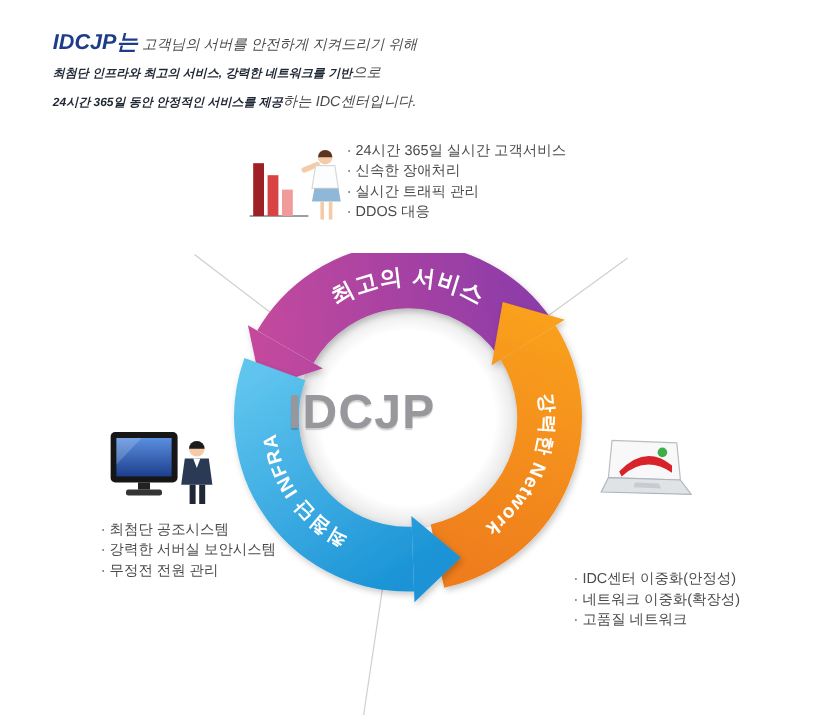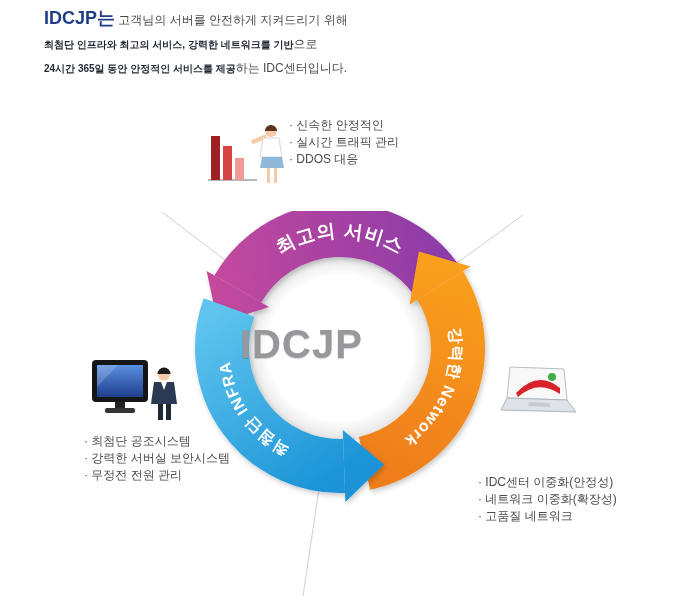--- a/index.html
+++ b/index.html
@@ -1,21 +1,21 @@
 <!DOCTYPE html>
 <html><head>
 <meta charset="utf-8">
 <style>
   * { margin:0; padding:0; box-sizing:border-box; }
   html,body { background:#fff; }
   body { width:680px; height:600px; font-family:"Liberation Sans", sans-serif; }
   .stage { position:relative; width:680px; height:600px; background:#fff; overflow:hidden; }
 
   
-  .header { position:absolute; left:44px; top:8px; white-space:nowrap; }
+  .header { position:absolute; left:44px; top:25px; white-space:nowrap;font-style:italic; }
   .h-line1 { line-height:21px; }
   .h-line { line-height:20px; margin-top:2px; }
   .brand { font-size:18px; font-weight:bold; color:#1e3c87; }
   .h-rest { font-size:12px; color:#4a4a4a; }
   .h-strong { font-size:10px; font-weight:bold; color:#1f2733; }
 
   
   svg.diagram { position:absolute; left:0; top:0; }
 
   .center-label {
@@ -165,21 +165,22 @@
     <g>
       <polygon points="10,1 64,3 67,34 7,32" fill="#f8f8f8" stroke="#b9bec4"></polygon>
       <path d="M16 27 Q38 4 60 22 L60 28 Q38 13 18 31 z" fill="#d8232a"></path>
       <circle cx="52" cy="11" r="4" fill="#3fae49"></circle>
       <polygon points="7,32 67,34 76,46 1,44" fill="#dfe3e6" stroke="#aeb4ba"></polygon>
       <polygon points="29,36 49,37 51,41 28,40" fill="#c7ccd1"></polygon>
     </g>
   </svg>
 
   <div class="feature-list fl-service">
-    <div>· 신속한 안정적인</div>
+    <div>· 24시간 365일 실시간 고객서비스</div>
+    <div>· 신속한 장애처리</div>
     <div>· 실시간 트래픽 관리</div>
     <div>· DDOS 대응</div>
   </div>
 
   <div class="feature-list fl-infra">
     <div>· 최첨단 공조시스템</div>
     <div>· 강력한 서버실 보안시스템</div>
     <div>· 무정전 전원 관리</div>
   </div>
 

